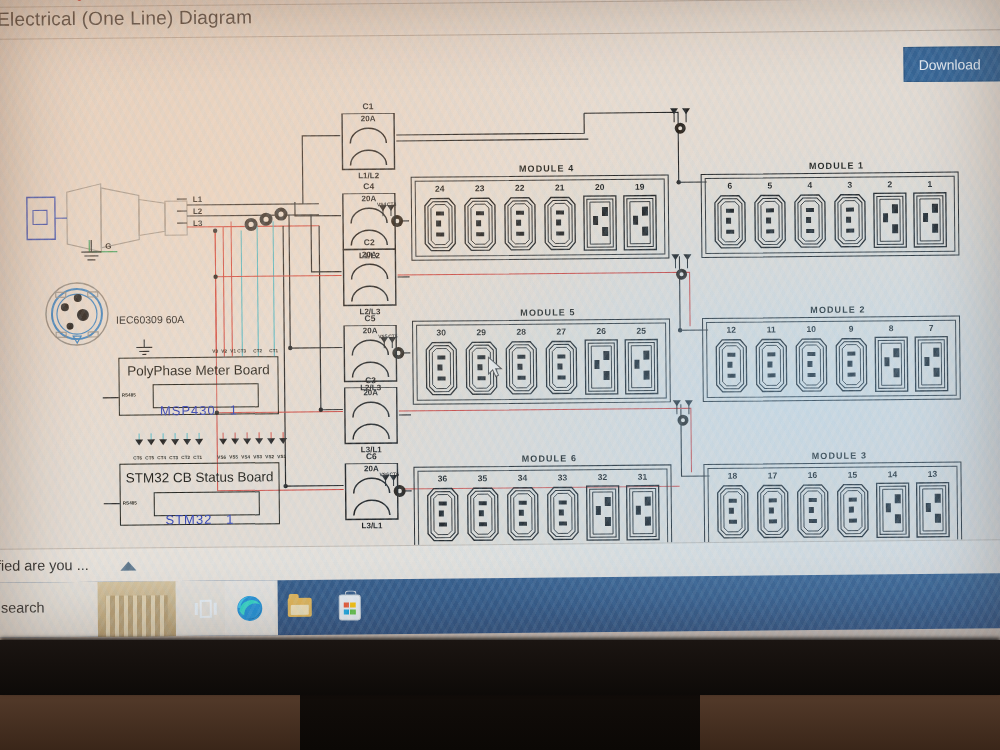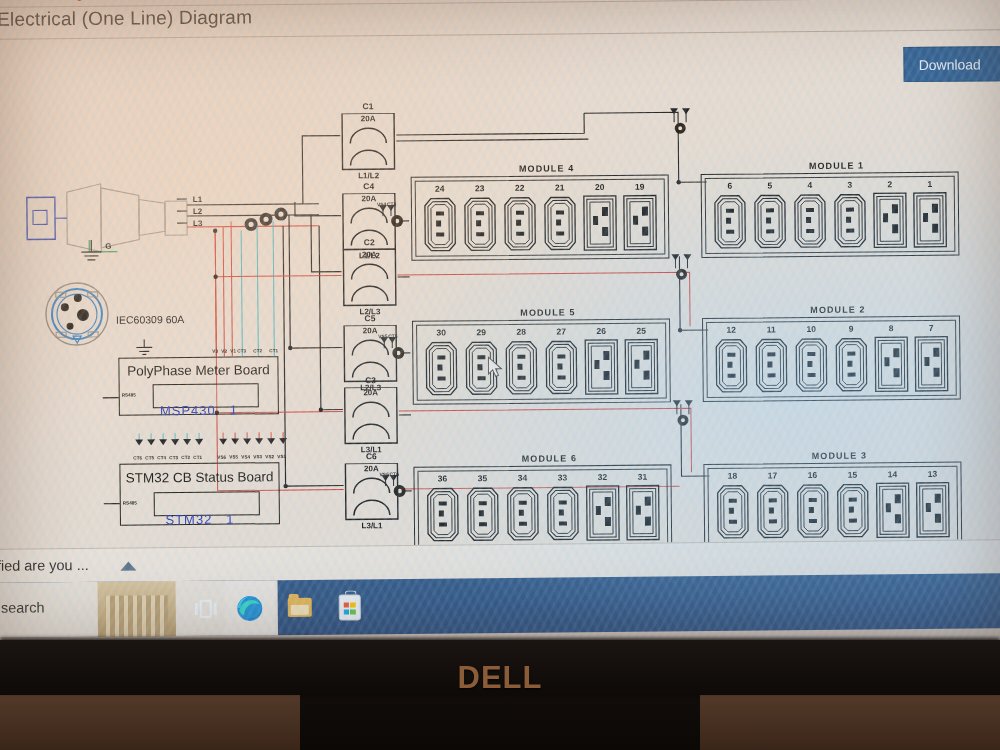--- a/index.html
+++ b/index.html
@@ -1042,17 +1042,14 @@
           <div class="i-store"></div>
         </div>
       </div>
 
       <div class="glare"></div>
       <div class="vignette"></div>
     </div>
   </div>
 
   <div class="bezel-bottom"></div>
-  <div class="dell-logo">
-    <span>DELL</span>
-  </div>
 
 </div>
 
 </body></html>

